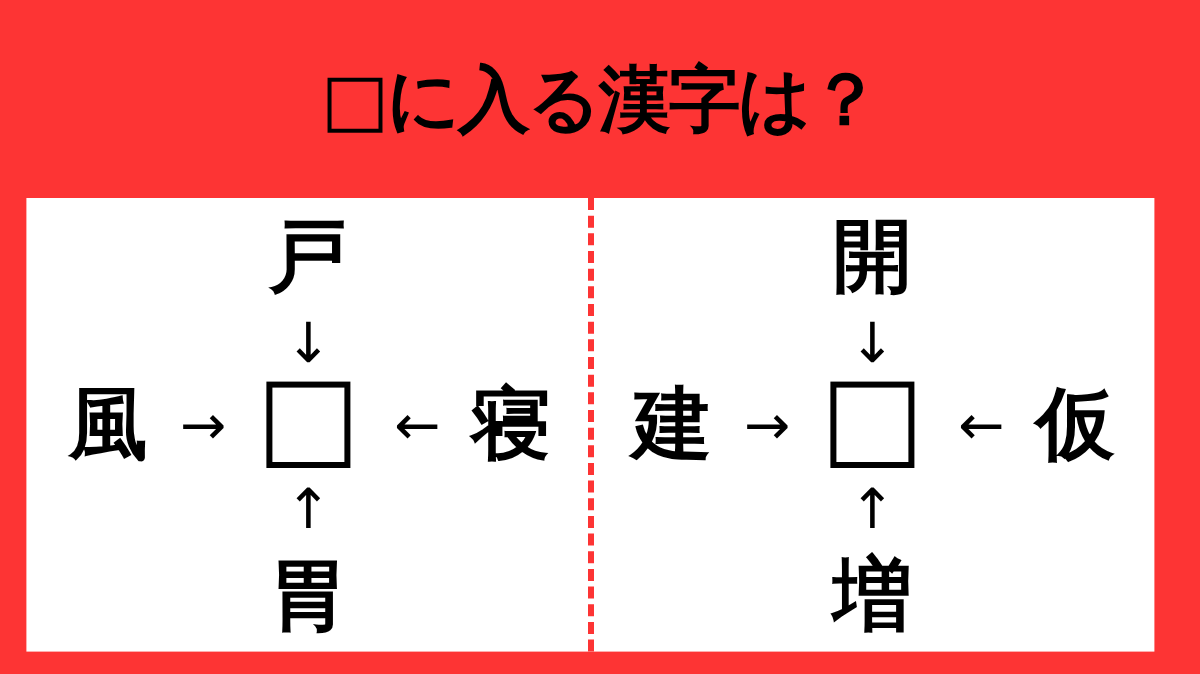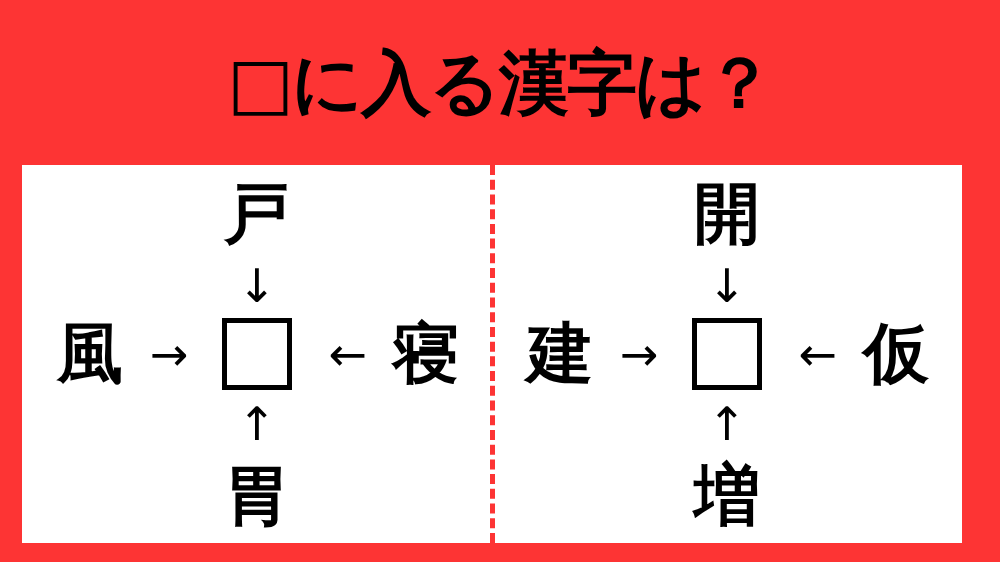--- a/index.html
+++ b/index.html
@@ -30,21 +30,21 @@
     width: 1000px;
     height: 165px;
     display: flex;
     align-items: center;
     justify-content: center;
     background: #fd3434;
   }
   .title-text {
     font-family: "DejaVu Sans", "Liberation Sans", sans-serif;
     font-weight: 700;
-    font-size: 70px;
+    font-size: 60px;
     line-height: 1;
     color: #000000;
     letter-spacing: -2px;
     white-space: nowrap;
     -webkit-font-smoothing: none;
   }
 
   
   .card {
     position: absolute;

